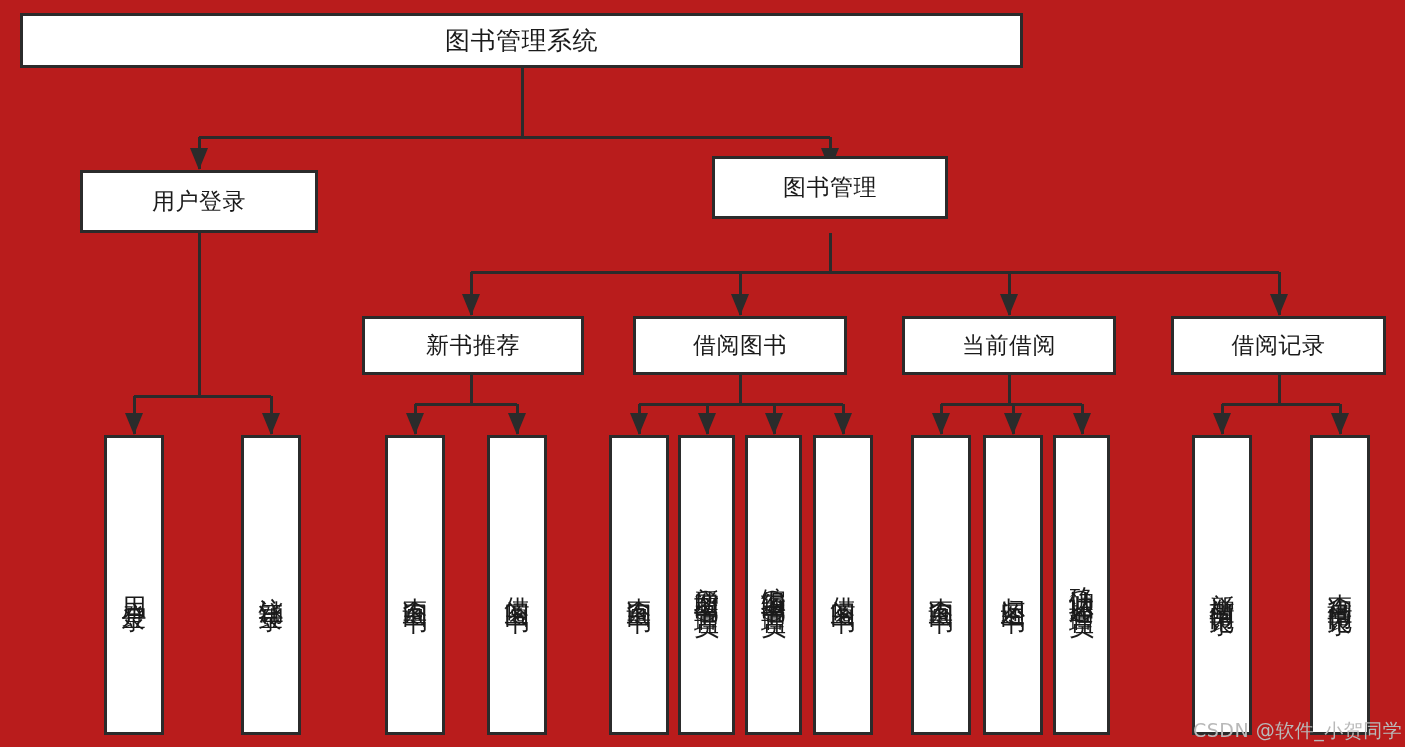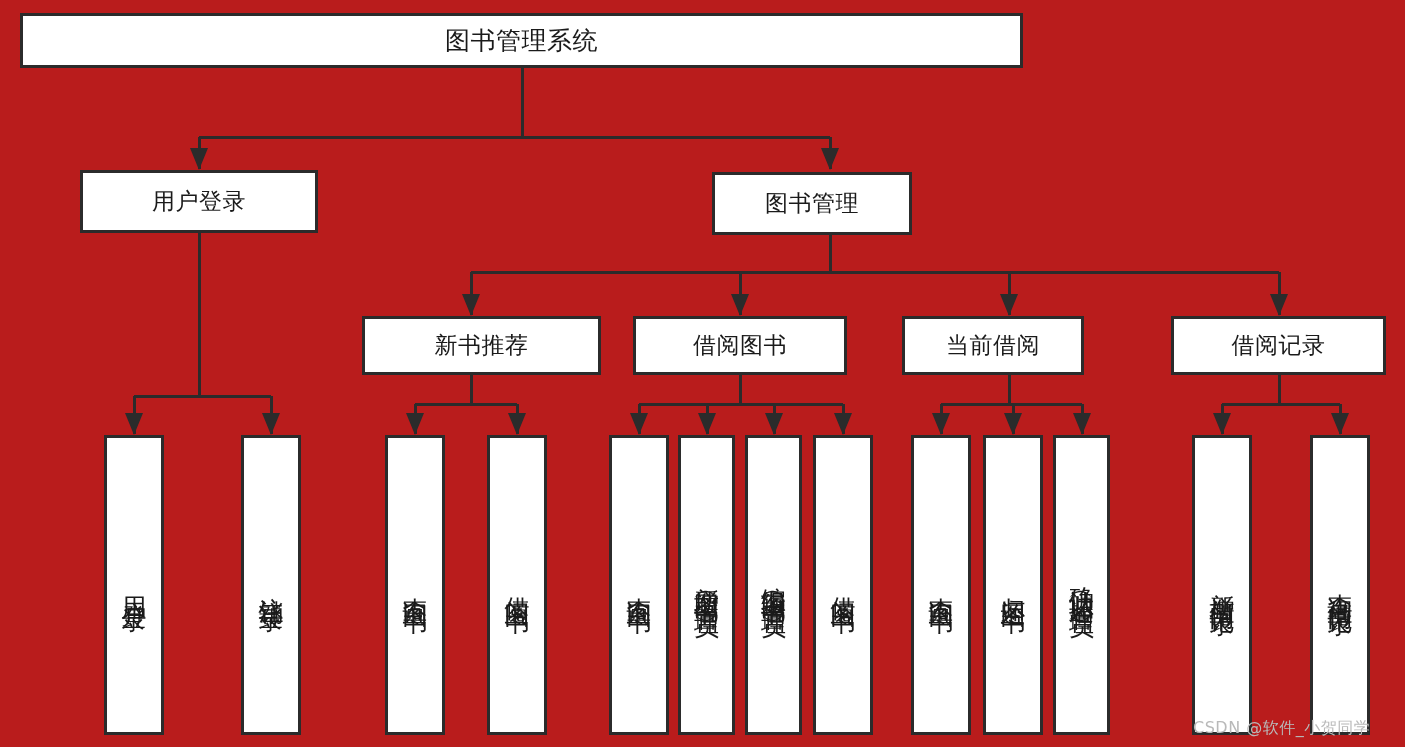--- a/index.html
+++ b/index.html
@@ -57,21 +57,21 @@
     line-height: 1;
     text-align: center;
     max-height: 100%;
   }
   #root-node .label {
     font-size: 25px;
   }
   .watermark {
     position: absolute;
     color: #b9b9b9;
-    font-size: 16px;
+    font-size: 19px;
     letter-spacing: 0.5px;
     white-space: nowrap;
     z-index: 3;
   }
 </style>
 </head>
 <body>
 
 <div id="canvas">
   <svg id="edges" viewBox="0 0 1405 747" xmlns="http://www.w3.org/2000/svg">
@@ -129,31 +129,31 @@
       <path d="M 1331 413 L 1349 413 L 1340 435 Z" fill="#2b2b2b"></path>
     </svg>
 
   <div class="node horiz" id="root-node" style="left: 20px; top: 13px; width: 1003px; height: 55px;">
     <span class="label">图书管理系统</span>
   </div>
 
   <div class="node horiz" id="n-user_login" style="left: 80px; top: 170px; width: 238px; height: 63px;">
     <span class="label">用户登录</span>
   </div>
-  <div class="node horiz" id="n-book_manage" style="left: 712px; top: 172px; width: 200px; height: 63px; align-items: center;">
+  <div class="node horiz" id="n-book_manage" style="left: 712px; top: 156px; width: 236px; height: 63px; align-items: center;">
     <span class="label">图书管理</span>
   </div>
 
-  <div class="node horiz" id="n-new_book_rec" style="left: 362px; top: 316px; width: 239px; height: 59px;">
+  <div class="node horiz" id="n-new_book_rec" style="left: 362px; top: 316px; width: 222px; height: 59px;">
     <span class="label">新书推荐</span>
   </div>
   <div class="node horiz" id="n-book_borrow" style="left: 633px; top: 316px; width: 214px; height: 59px;">
     <span class="label">借阅图书</span>
   </div>
-  <div class="node horiz" id="n-current_borrow" style="left: 902px; top: 316px; width: 182px; height: 59px;">
+  <div class="node horiz" id="n-current_borrow" style="left: 902px; top: 316px; width: 214px; height: 59px;">
     <span class="label">当前借阅</span>
   </div>
   <div class="node horiz" id="n-borrow_record" style="left: 1171px; top: 316px; width: 215px; height: 59px; align-items: center;">
     <span class="label">借阅记录</span>
   </div>
 
   <div class="node vert" id="n-leaf_user_login" style="left: 104px; top: 435px; width: 60px; height: 300px;">
     <span class="label">用户登录</span>
   </div>
   <div class="node vert" id="n-leaf_logout" style="left: 241px; top: 435px; width: 60px; height: 300px;">

